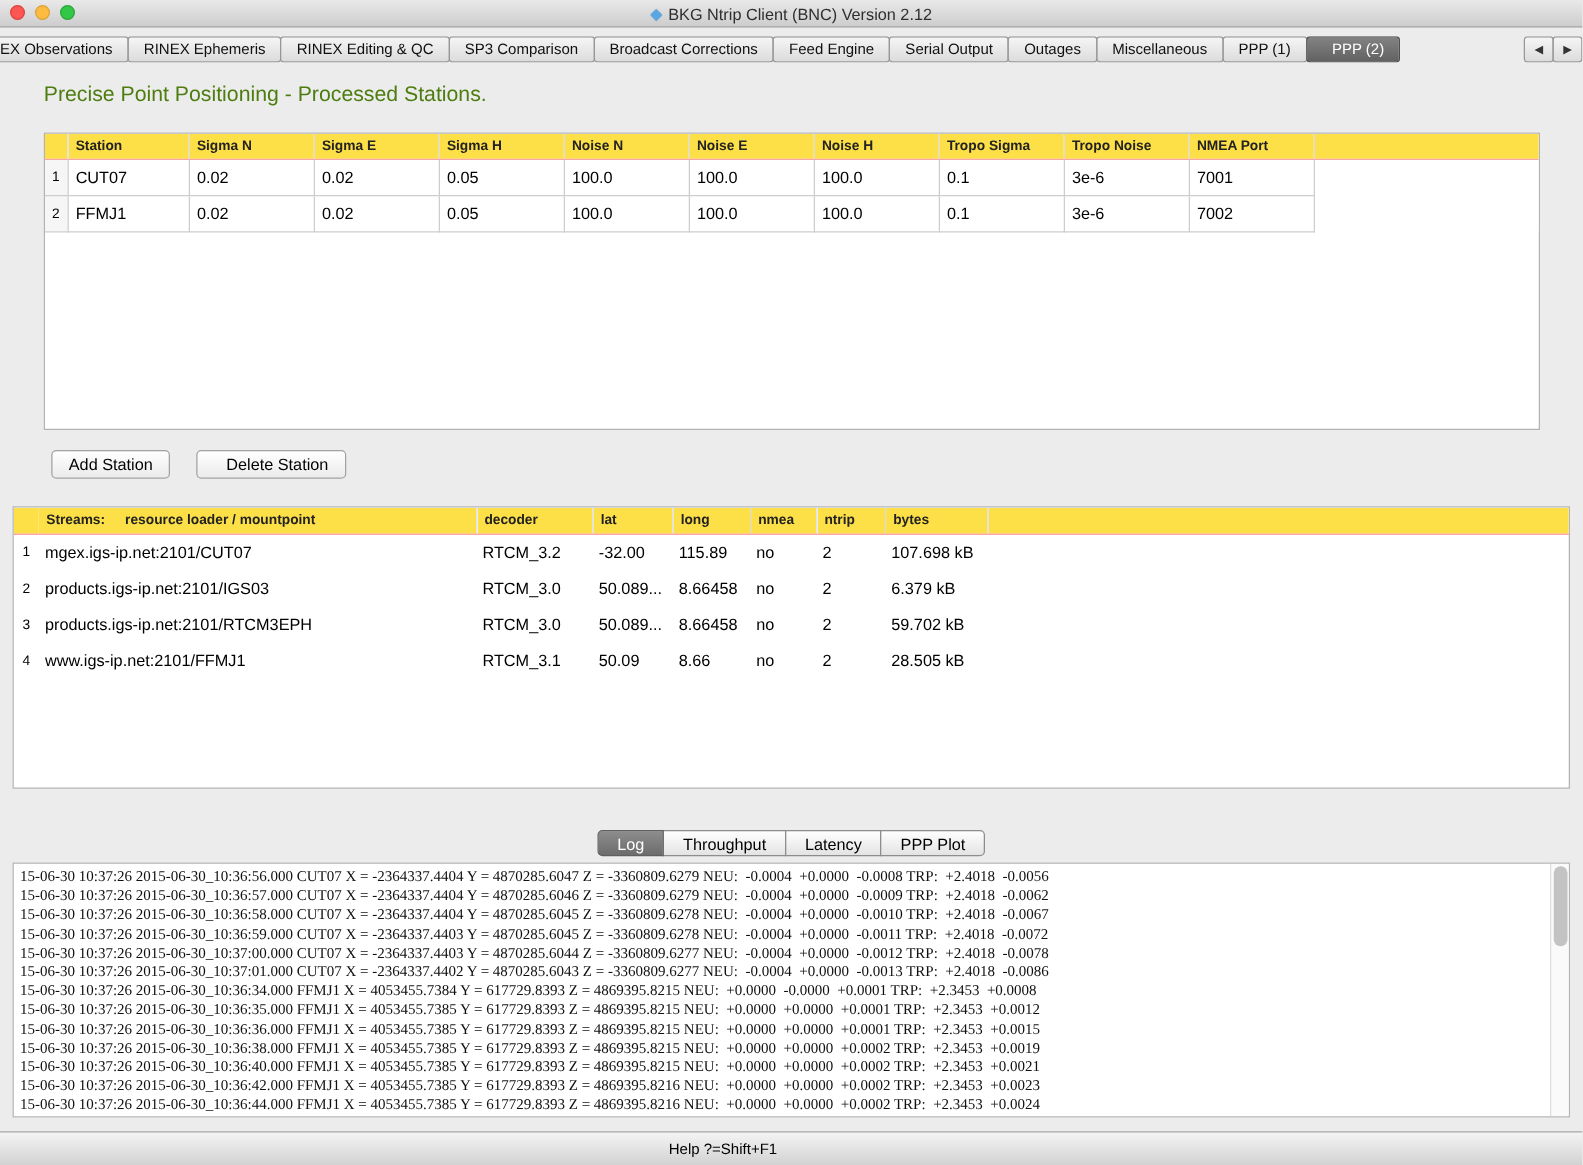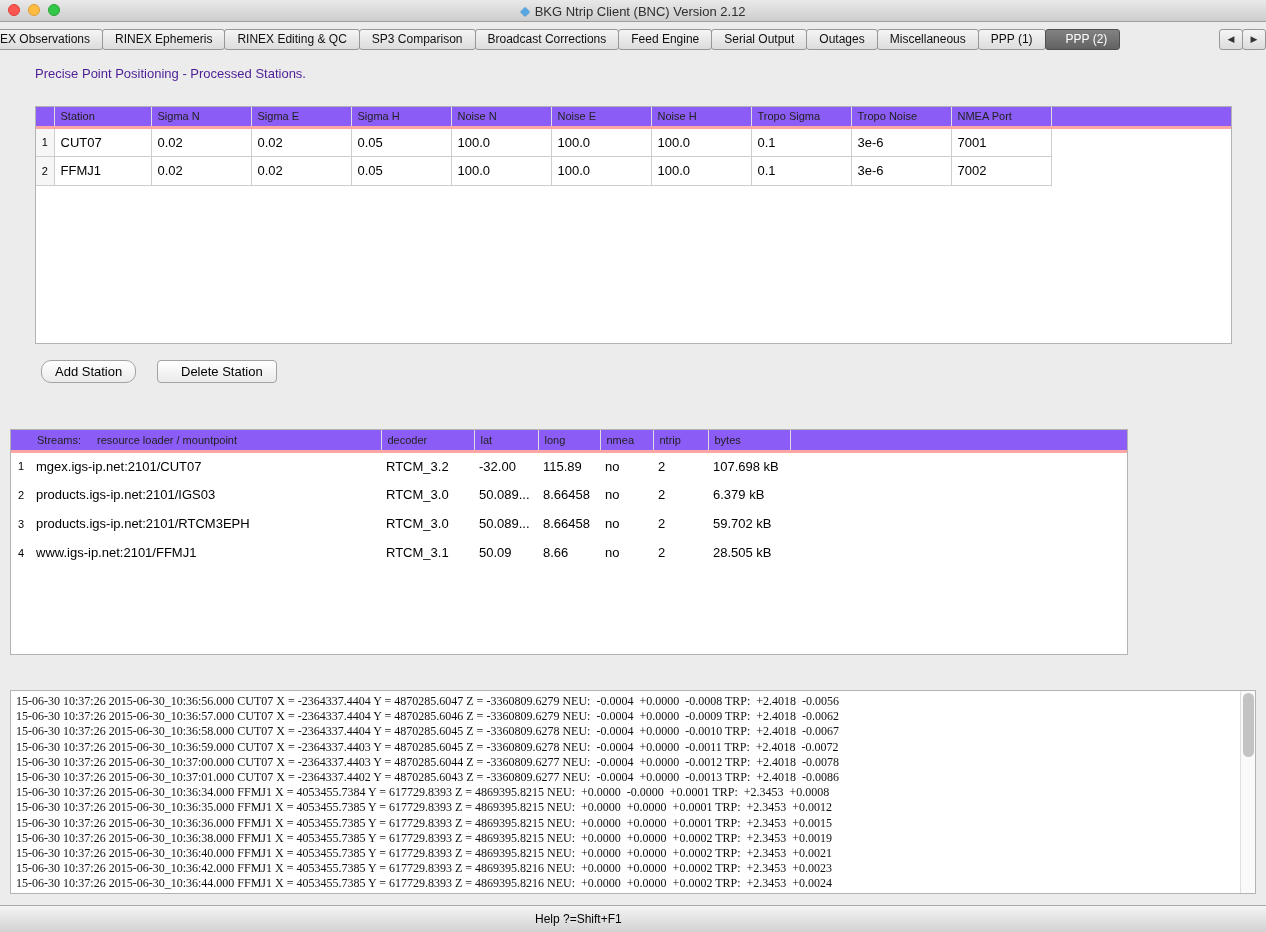--- a/index.html
+++ b/index.html
@@ -35,34 +35,34 @@
     border: 1px solid #979797; border-radius: 3px; margin-left: -1px;
   }
   .tab.active { background: linear-gradient(#828282, #626262); color: #fff; border-color: #4f4f4f; position: relative; z-index: 2; padding-left: 20px; }
   .tab-arrows { margin-left: auto; display: flex; }
   .arrow {
     width: 24px; line-height: 19px; text-align: center; font-size: 9px; color: #333;
     background: linear-gradient(#f5f5f5, #dcdcdc); border: 1px solid #979797; border-radius: 3px; margin-left: -1px;
   }
 
   
-  .heading { position: absolute; left: 35px; top: 66px; font-size: 13px; color: #4c1d95; }
+  .heading { position: absolute; left: 35px; top: 66px; font-size: 17px; color: #4d7c0f; }
 
   
   .panel { position: absolute; background: #fff; border: 1px solid #b3b3b3; overflow: hidden; }
   .station-panel { left: 35px; top: 106px; width: 1197px; height: 238px; }
-  .streams-panel { left: 10px; top: 429px; width: 1118px; height: 226px; }
+  .streams-panel { left: 10px; top: 405px; width: 1246px; height: 226px; }
   .log-panel     { left: 10px; top: 690px; width: 1246px; height: 204px; }
 
   
   table.grid { border-collapse: collapse; table-layout: fixed; width: 100%; }
   table.grid th {
-    font-weight: normal; font-size: 11px; color: #222; text-align: left;
-    padding: 0 6px; height: 20px; background: #8b5cf6;
-    border-bottom: 3px solid #fca5a5; overflow: hidden; white-space: nowrap;
+    font-weight: bold; font-size: 11px; color: #222; text-align: left;
+    padding: 0 6px; height: 20px; background: #fde047;
+    border-bottom: 1px solid #fca5a5; overflow: hidden; white-space: nowrap;
   }
   table.grid td { overflow: hidden; white-space: nowrap; }
 
   
   table.station th { border-right: 1px solid #dcdcdc; }
   table.station th.filler { border-right: none; width: auto; }
   table.station th:nth-child(1) { width: 18px; }
   table.station th:nth-child(2) { width: 97px; }
   table.station th:nth-child(n+3) { width: 100px; }
   table.station th.filler { width: auto; }
@@ -90,21 +90,21 @@
   table.streams td.numcol { font-size: 11px; text-align: center; padding: 0 2px; }
   .resource-head { margin-left: 16px; }
 
   
   .btn {
     position: absolute; height: 23px; padding: 0 13px; font-size: 13px; color: #000;
     font-family: inherit;
     background: linear-gradient(#ffffff, #ebebeb);
     border: 1px solid #a3a3a3; border-radius: 4px;
   }
-  .btn.add { left: 41px;  top: 360px; border-radius: 10px; }
+  .btn.add { left: 41px;  top: 360px; }
   .btn.del { left: 157px; top: 360px; padding-left: 23px; }
 
   
   .seg-tabs { position: absolute; top: 664px; left: 0; width: 100%; display: flex; justify-content: center; }
   .segwrap { display: flex; }
   .seg {
     height: 21px; line-height: 21px; padding: 0 15px; font-size: 13px; color: #000;
     background: linear-gradient(#ffffff, #e3e3e3);
     border: 1px solid #8d8d8d; margin-left: -1px;
   }
@@ -282,20 +282,28 @@
             <td>8.66</td>
             <td>no</td>
             <td>2</td>
             <td>28.505 kB</td>
             <td class="filler"></td>
           </tr>
         </tbody>
     </table>
   </div>
 
+  <div class="seg-tabs">
+    <div class="segwrap">
+        <div class="seg active">Log</div>
+        <div class="seg">Throughput</div>
+        <div class="seg">Latency</div>
+        <div class="seg">PPP Plot</div>
+      </div>
+  </div>
 
   <div class="panel log-panel">
     <pre class="log">15-06-30 10:37:26 2015-06-30_10:36:56.000 CUT07 X = -2364337.4404 Y = 4870285.6047 Z = -3360809.6279 NEU:  -0.0004  +0.0000  -0.0008 TRP:  +2.4018  -0.0056
 15-06-30 10:37:26 2015-06-30_10:36:57.000 CUT07 X = -2364337.4404 Y = 4870285.6046 Z = -3360809.6279 NEU:  -0.0004  +0.0000  -0.0009 TRP:  +2.4018  -0.0062
 15-06-30 10:37:26 2015-06-30_10:36:58.000 CUT07 X = -2364337.4404 Y = 4870285.6045 Z = -3360809.6278 NEU:  -0.0004  +0.0000  -0.0010 TRP:  +2.4018  -0.0067
 15-06-30 10:37:26 2015-06-30_10:36:59.000 CUT07 X = -2364337.4403 Y = 4870285.6045 Z = -3360809.6278 NEU:  -0.0004  +0.0000  -0.0011 TRP:  +2.4018  -0.0072
 15-06-30 10:37:26 2015-06-30_10:37:00.000 CUT07 X = -2364337.4403 Y = 4870285.6044 Z = -3360809.6277 NEU:  -0.0004  +0.0000  -0.0012 TRP:  +2.4018  -0.0078
 15-06-30 10:37:26 2015-06-30_10:37:01.000 CUT07 X = -2364337.4402 Y = 4870285.6043 Z = -3360809.6277 NEU:  -0.0004  +0.0000  -0.0013 TRP:  +2.4018  -0.0086
 15-06-30 10:37:26 2015-06-30_10:36:34.000 FFMJ1 X = 4053455.7384 Y = 617729.8393 Z = 4869395.8215 NEU:  +0.0000  -0.0000  +0.0001 TRP:  +2.3453  +0.0008
 15-06-30 10:37:26 2015-06-30_10:36:35.000 FFMJ1 X = 4053455.7385 Y = 617729.8393 Z = 4869395.8215 NEU:  +0.0000  +0.0000  +0.0001 TRP:  +2.3453  +0.0012

